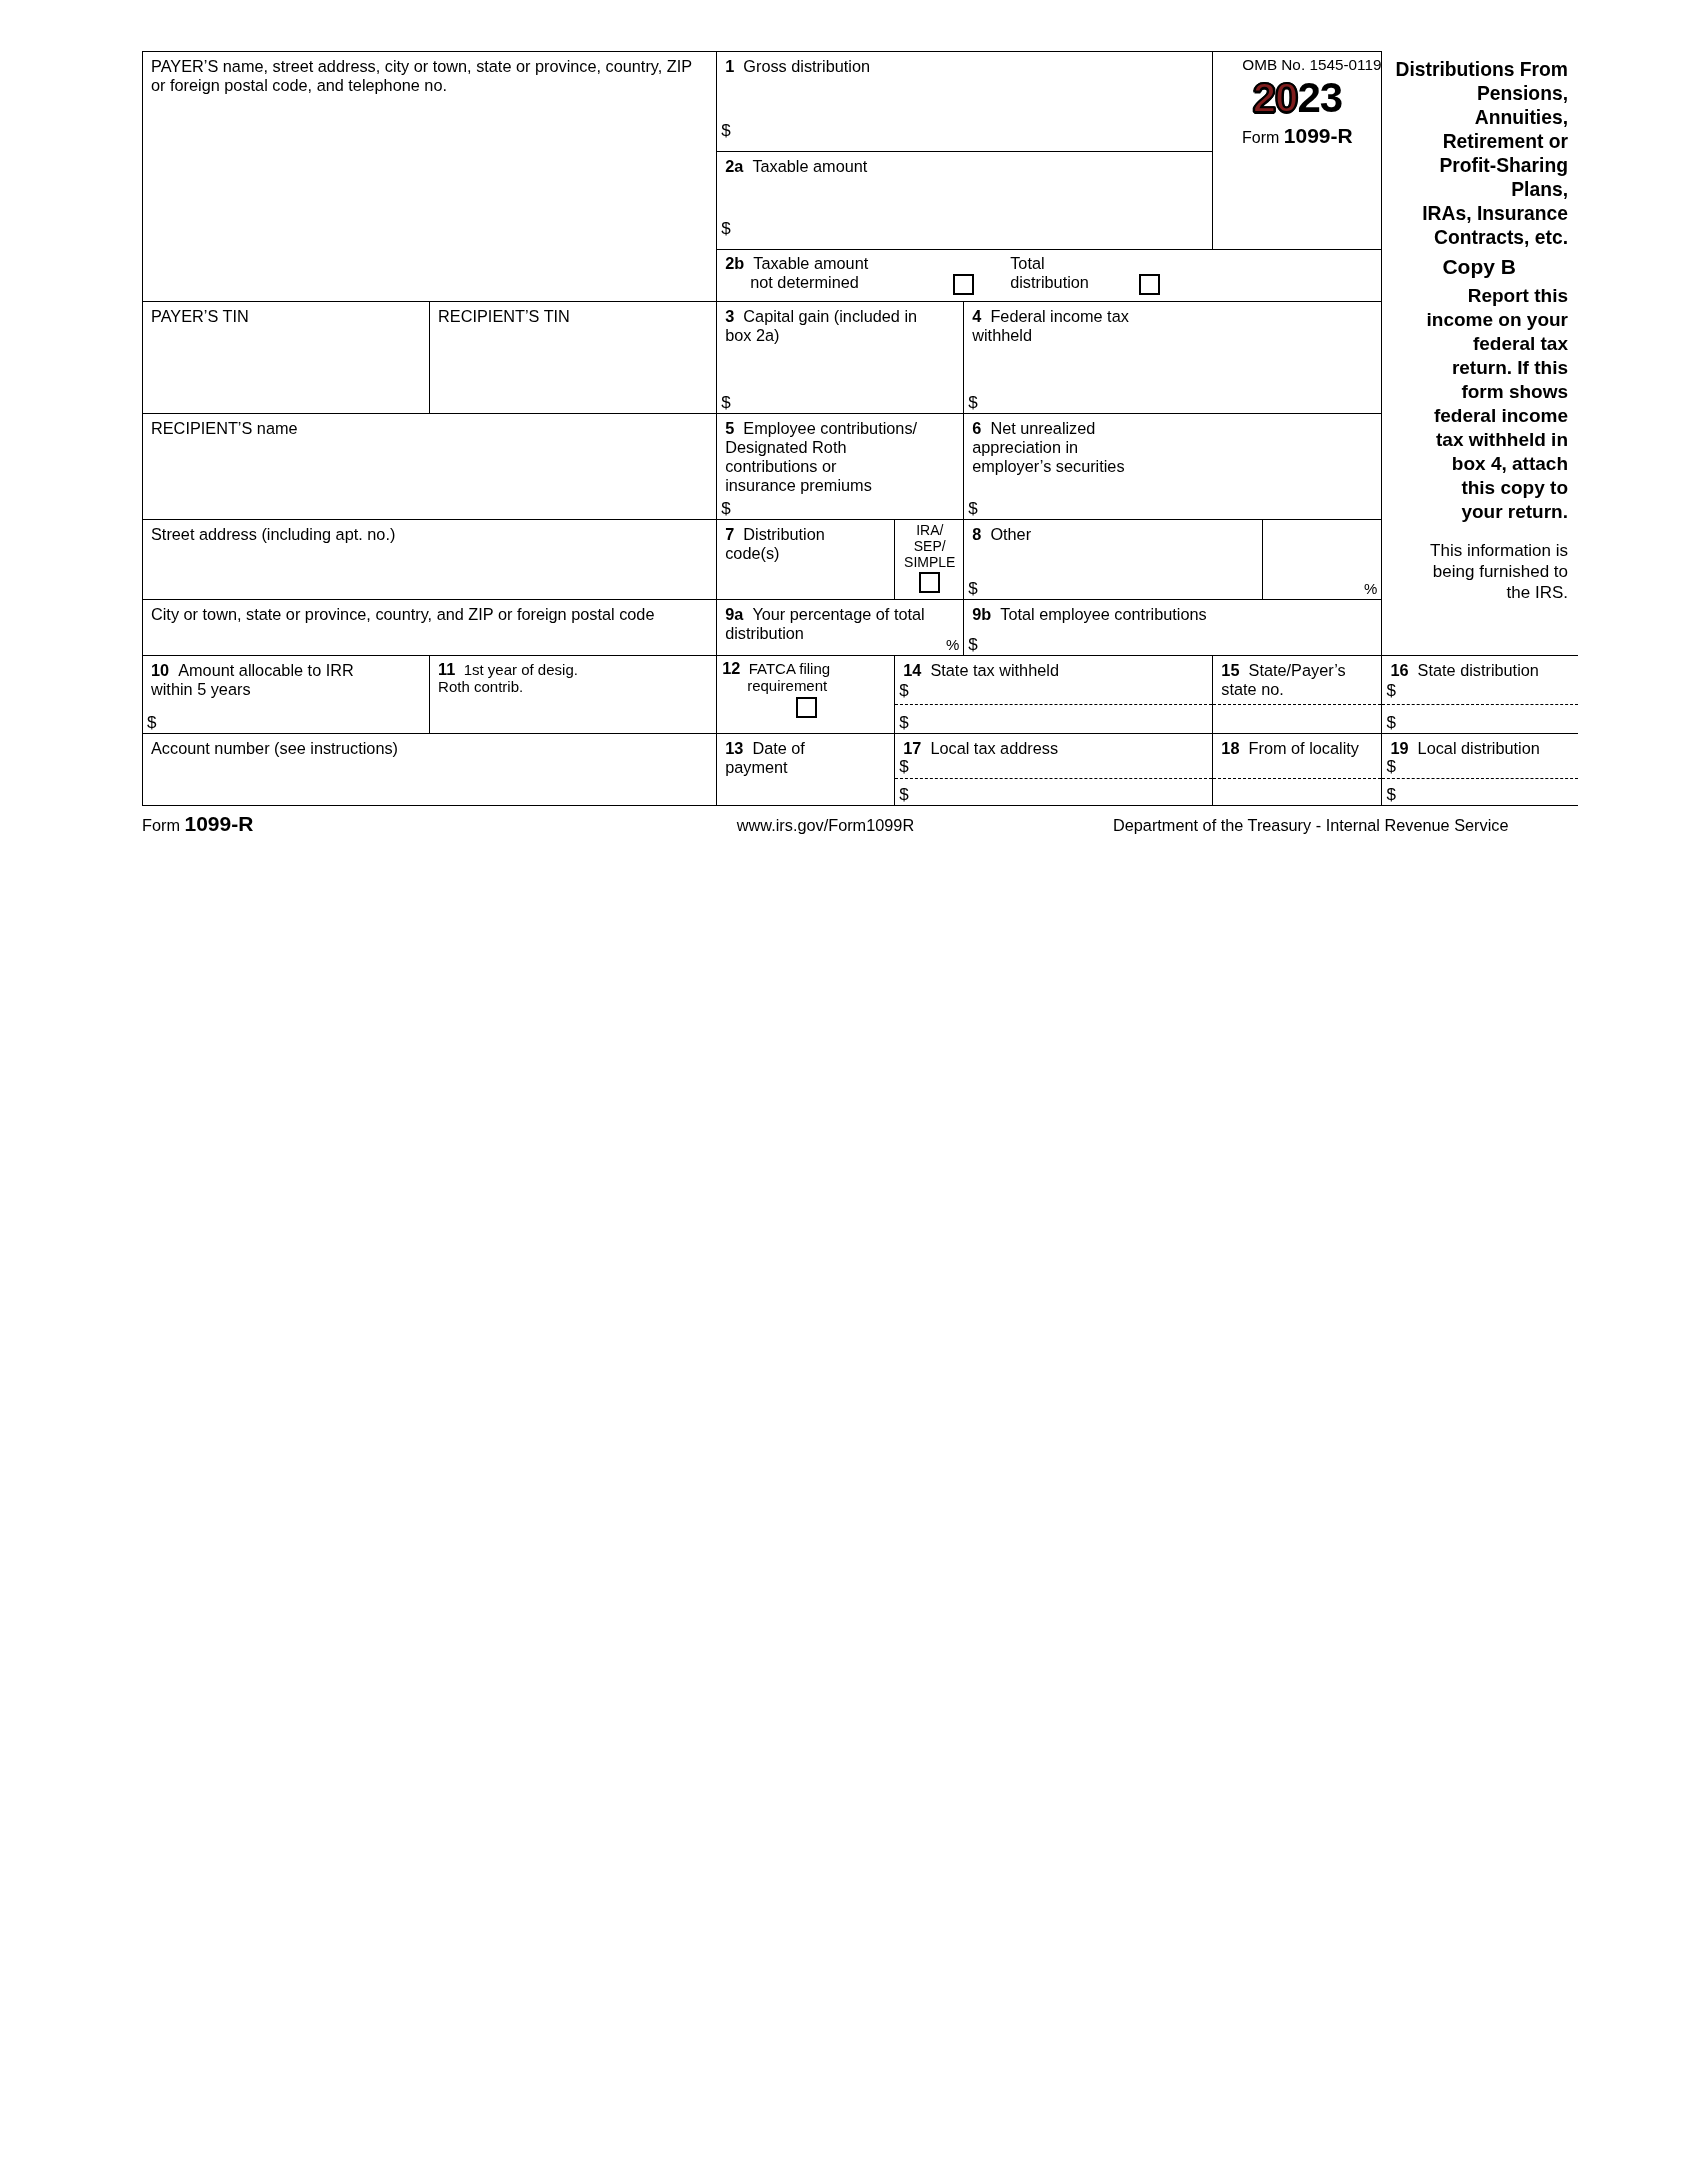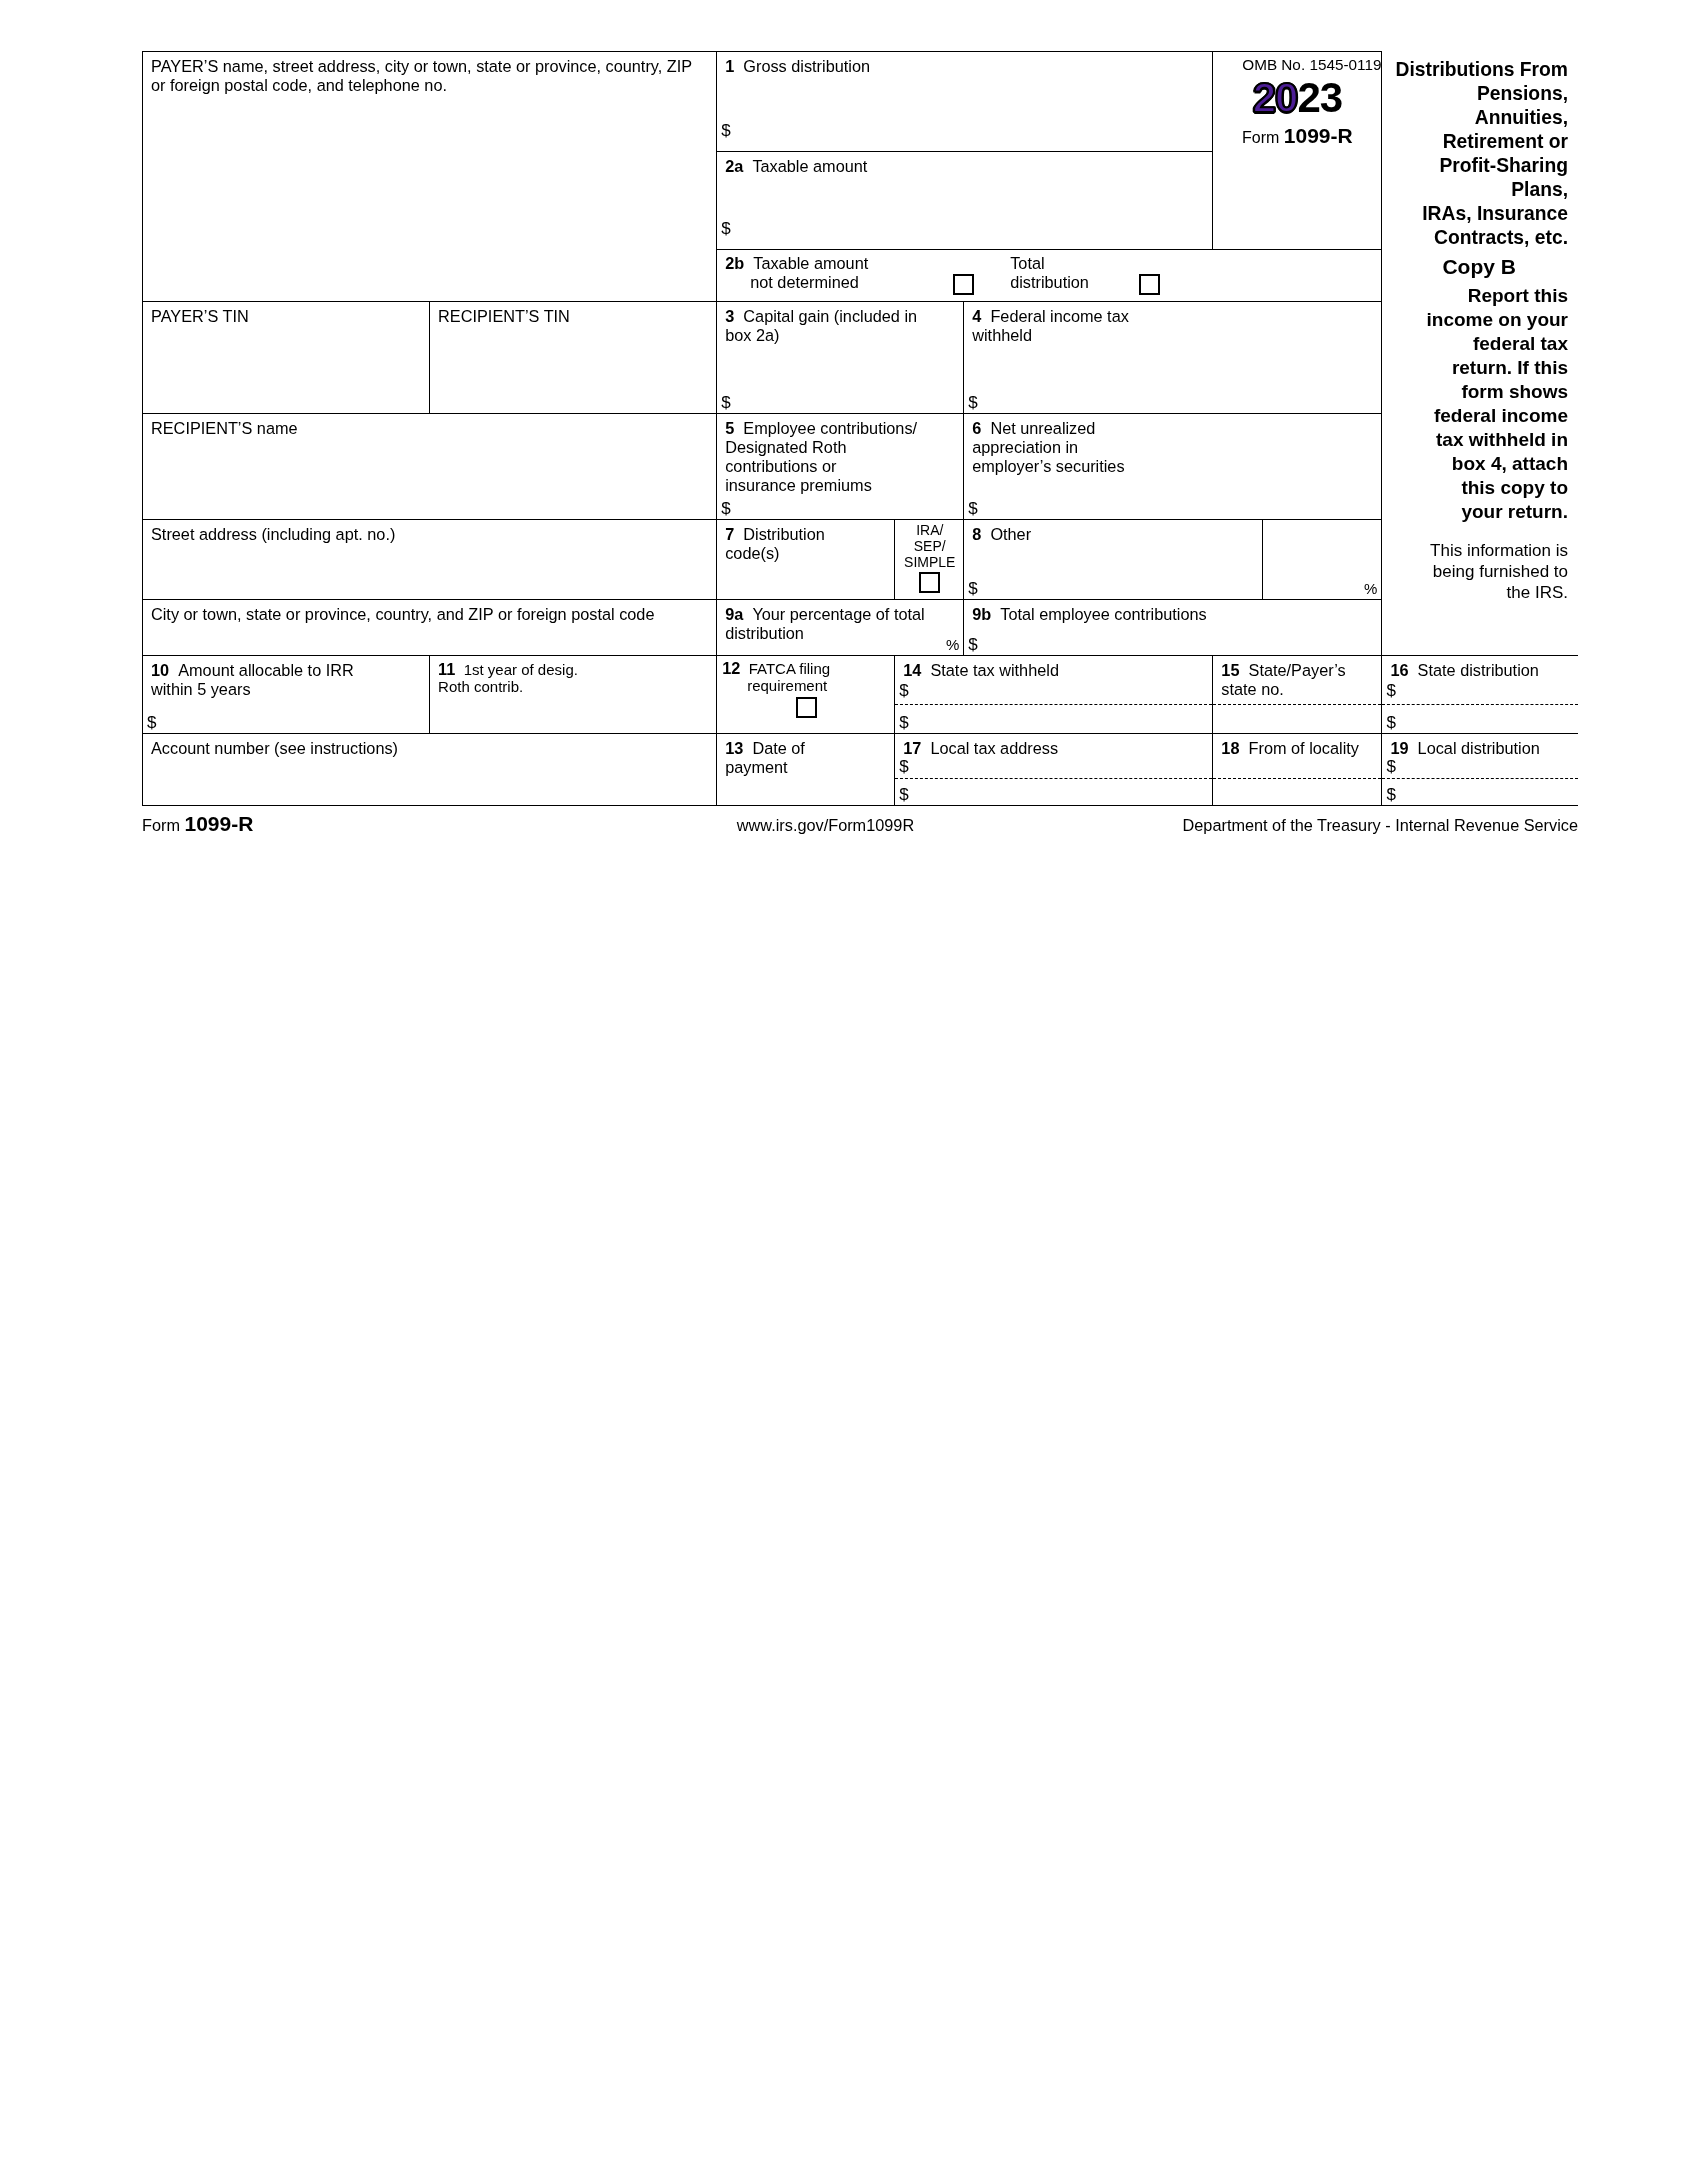--- a/index.html
+++ b/index.html
@@ -146,21 +146,21 @@
   }
   .year {
     text-align: center;
     font-weight: bold;
     font-size: 42px;
     letter-spacing: -1px;
     line-height: 44px;
     margin-top: 2px;
   }
   .year .hollow {
-    color: #4c1d95;
+    color: #7f1d1d;
     -webkit-text-stroke: 2px #000;
     text-shadow:
       -1.5px 0 #000, 1.5px 0 #000, 0 -1.5px #000, 0 1.5px #000;
     text-align: center;
   }
   .formline {
     text-align: center;
     font-size: 16px;
     margin-top: 4px;
   }
@@ -186,21 +186,21 @@
 
   .bottomline {
     display: flex;
     width: 1436px;
     margin-top: 6px;
     font-size: 16.3px;
     align-items: baseline;
   }
   .bottomline .left { width: 396px; }
   .bottomline .mid { flex: 1; text-align: center; }
-  .bottomline .right { width: 465px; text-align: right; }
+  .bottomline .right { width: 465px; }
   .bottomline b { font-size: 21px; }
 
   .small { font-size: 15px; line-height: 17.3px; }
   .tiny { font-size: 14px; line-height: 16px; }
 </style>
 </head>
 <body>
 
 <div class="page">
   <div class="form-wrap">

